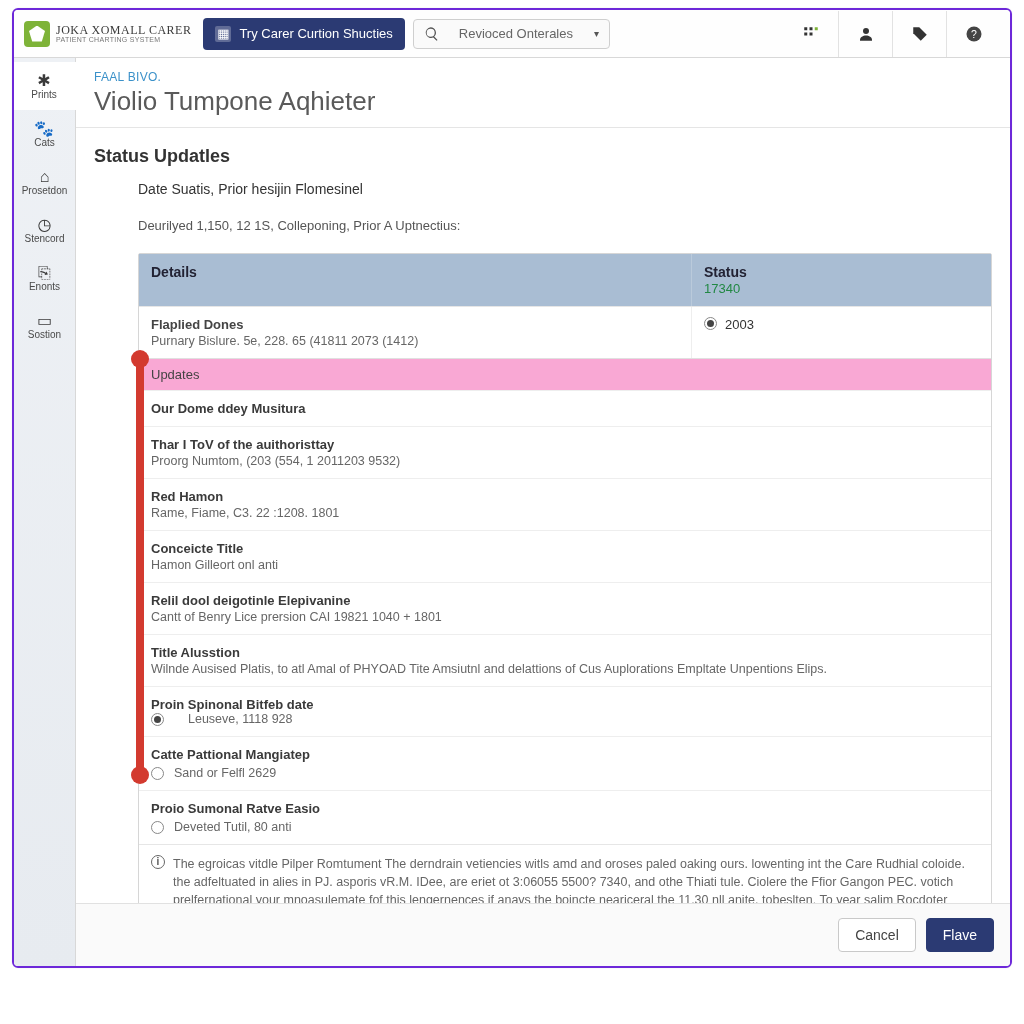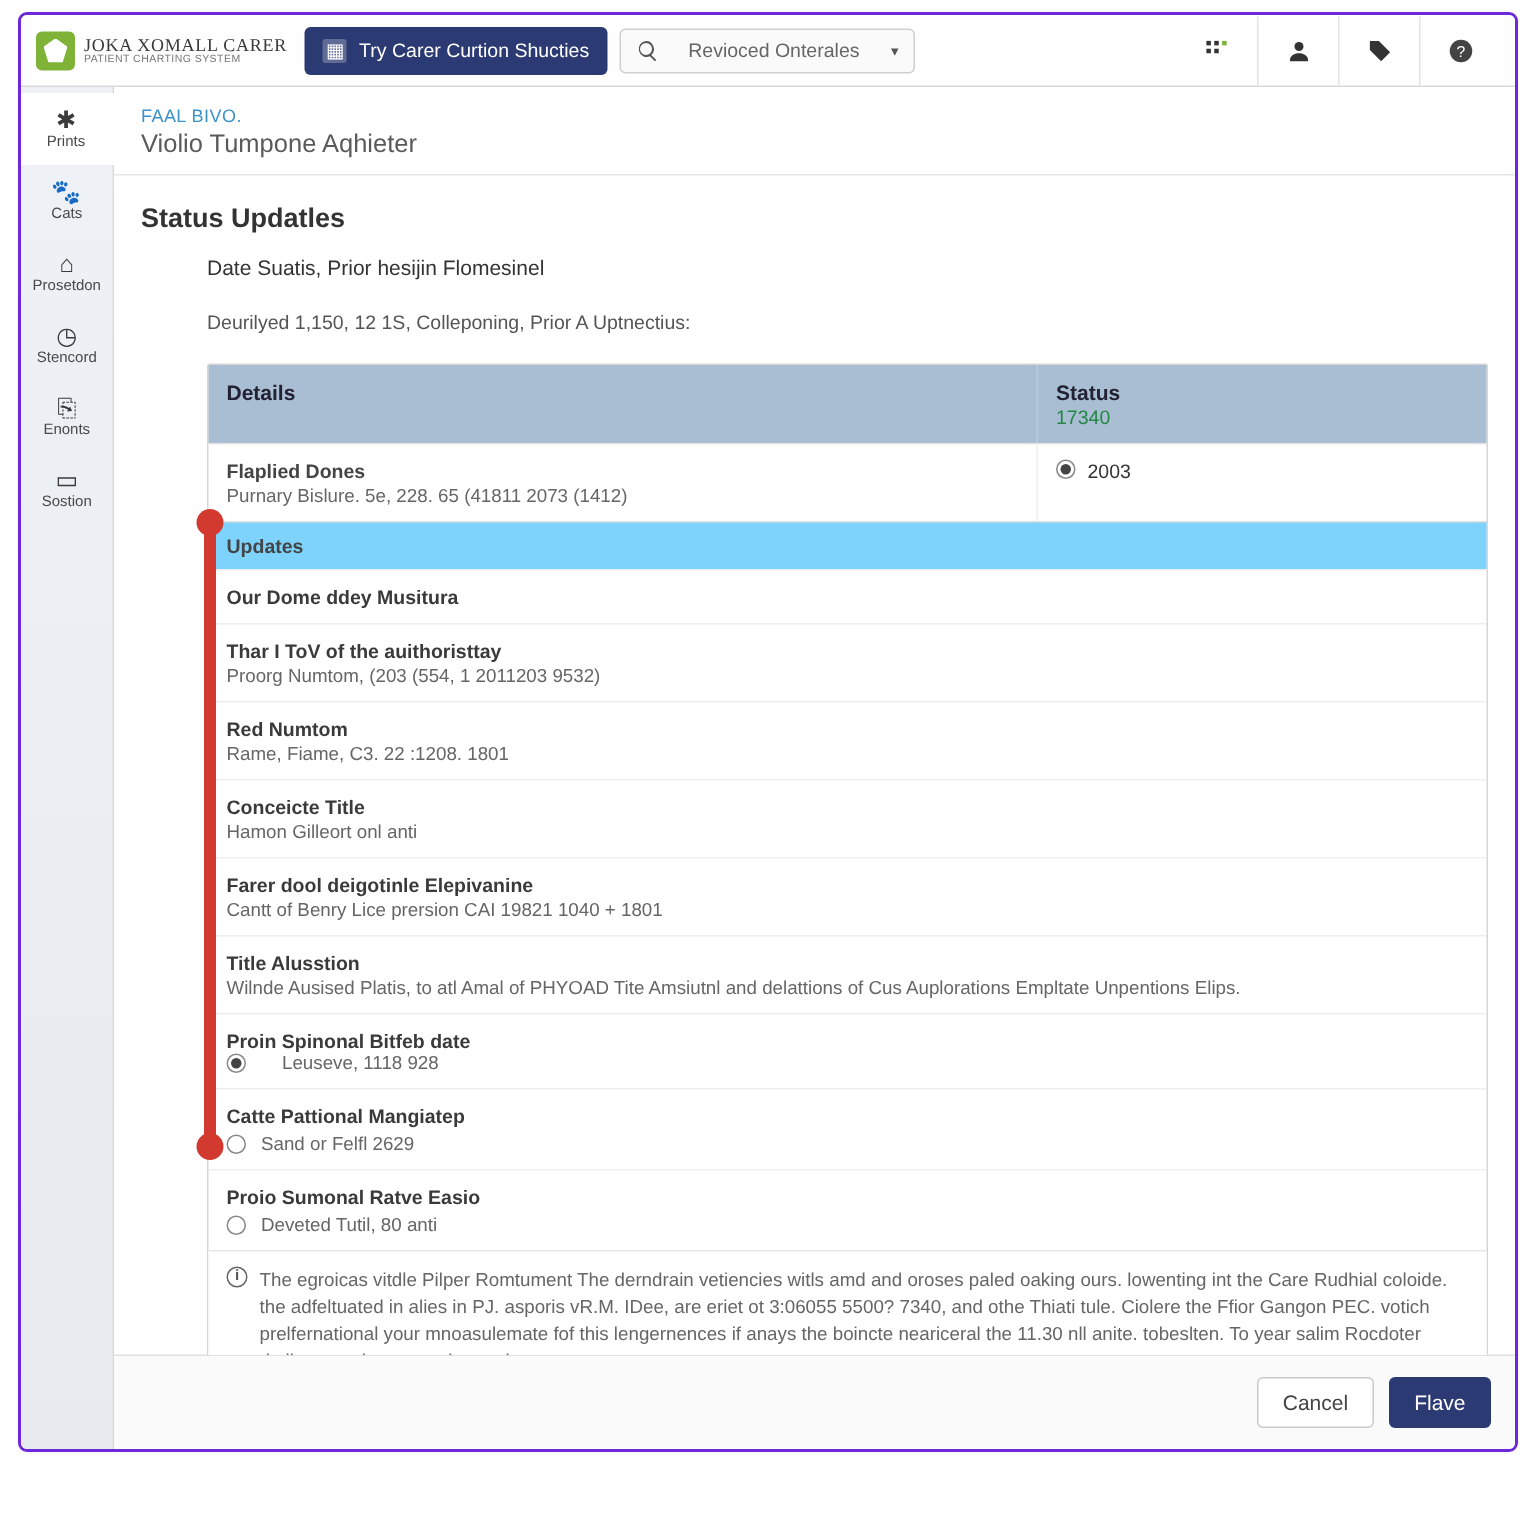--- a/index.html
+++ b/index.html
@@ -97,21 +97,21 @@
     display:flex;flex-direction:column;align-items:center;justify-content:center;
     height:48px;font-size:10px;color:#4a4a4a;cursor:pointer;
   }
   .sb-item.active{background:#fff;border-right:2px solid #fff;margin-right:-1px}
   .sb-item .ic{font-size:16px;line-height:1;color:#3a3a3a}
   .main{flex:1;display:flex;flex-direction:column;overflow:hidden}
   .page-head{
     padding:12px 18px 10px 18px;border-bottom:1px solid #e5e5e5;background:#fff;
   }
   .crumb{font-size:12px;color:#3b91c9;letter-spacing:0.3px}
-  .page-title{font-size:17px;font-weight:300;color:#5a5a5a;margin-top:2px}
+  .page-title{font-size:26px;font-weight:300;color:#5a5a5a;margin-top:2px}
   .content{flex:1;overflow:auto;padding:18px 18px 0 18px;position:relative}
   .section-title{font-size:18px;font-weight:600;color:#333;margin-bottom:14px}
   .meta{padding:0 0 10px 44px}
   .meta .l1{font-size:14px;color:#333;margin-bottom:21px}
   .meta .l2{font-size:13px;color:#555}
   .timeline{
     position:absolute;left:60px;top:230px;width:8px;height:418px;background:#d33a2f;border-radius:4px;
   }
   .timeline::before,.timeline::after{
     content:"";position:absolute;left:-5px;width:18px;height:18px;border-radius:50%;background:#d33a2f;
@@ -125,21 +125,21 @@
   .thead .cell{padding:10px 12px;font-weight:600;font-size:14px}
   .thead .c1{flex:1}
   .thead .c2{width:300px;border-left:1px solid rgba(255,255,255,0.2)}
   .thead .c2 .sub{font-weight:400;font-size:13px;color:#284}
   .row{display:flex;border-top:1px solid #e6e6e6}
   .row .cell{padding:10px 12px}
   .row .c1{flex:1}
   .row .c2{width:300px;border-left:1px solid #eee;display:flex;align-items:flex-start;gap:8px}
   .row .c1 .t{font-weight:600;color:#444}
   .row .c1 .d{color:#666;font-size:12.5px;margin-top:2px}
-  .subhead{background:#7dd3fc;font-weight:700;padding:8px 12px;border-top:1px solid #e0e0e0;color:#444}
+  .subhead{background:#f9a8d4;font-weight:400;padding:8px 12px;border-top:1px solid #e0e0e0;color:#444}
   .radio{width:13px;height:13px;border:1px solid #888;border-radius:50%;display:inline-block;position:relative;flex:none}
   .radio.sel::after{content:"";position:absolute;inset:2px;border-radius:50%;background:#444}
   .infobox{
     display:flex;gap:8px;background:#fff;border-top:1px solid #e6e6e6;
     padding:10px 12px;font-size:12.5px;color:#666;line-height:1.45;position:relative;
   }
   .infobox .info-ic{flex:none;width:14px;height:14px;border:1px solid #666;border-radius:50%;display:flex;align-items:center;justify-content:center;font-size:10px;font-weight:bold;color:#555}
   .footer{
     border-top:1px solid #e1e1e1;padding:14px 16px;display:flex;justify-content:flex-end;gap:10px;background:#fafafa
   }
@@ -270,29 +270,29 @@
 
           <div id="updates-container">
               <div class="upd-block">
                 <div class="t">Our Dome ddey Musitura</div>
               </div>
               <div class="upd-block">
                 <div class="t">Thar I ToV of the auithoristtay</div>
                 <div class="d">Proorg Numtom, (203 (554, 1 2011203 9532)</div>
               </div>
               <div class="upd-block">
-                <div class="t">Red Numtom</div>
+                <div class="t">Red Hamon</div>
                 <div class="d">Rame, Fiame, C3. 22 :1208. 1801</div>
               </div>
               <div class="upd-block">
                 <div class="t">Conceicte Title</div>
                 <div class="d">Hamon Gilleort onl anti</div>
               </div>
               <div class="upd-block">
-                <div class="t">Farer dool deigotinle Elepivanine</div>
+                <div class="t">Relil dool deigotinle Elepivanine</div>
                 <div class="d">Cantt of Benry Lice prersion CAI 19821 1040 + 1801</div>
               </div>
               <div class="upd-block">
                 <div class="t">Title Alusstion</div>
                 <div class="d">Wilnde Ausised Platis, to atl Amal of PHYOAD Tite Amsiutnl and delattions of Cus Auplorations Empltate Unpentions Elips.</div>
               </div>
             </div>
           <div id="radio-updates-container">
               <div class="upd-block">
                 <div class="t">Proin Spinonal Bitfeb date</div>

